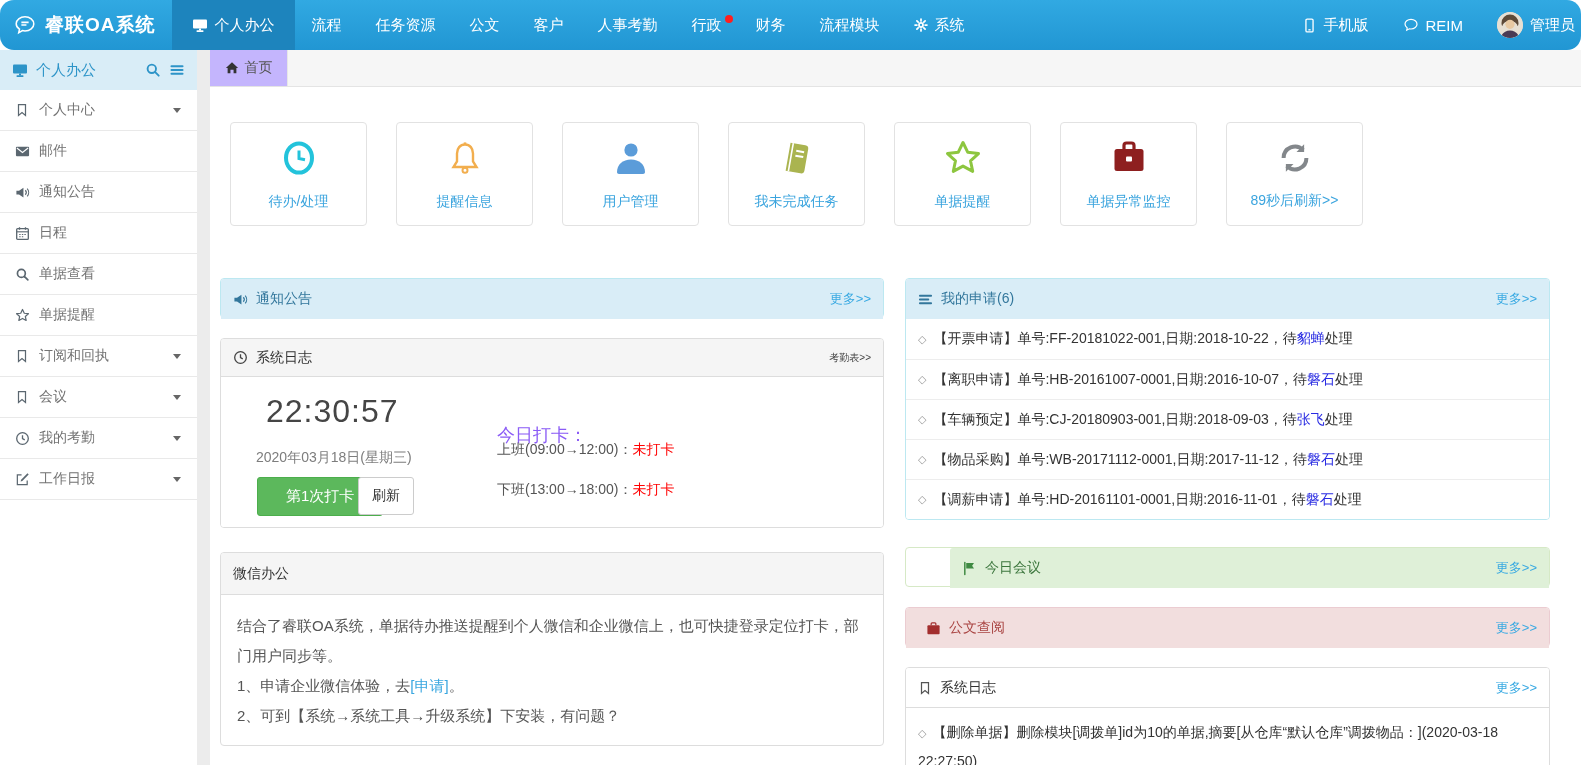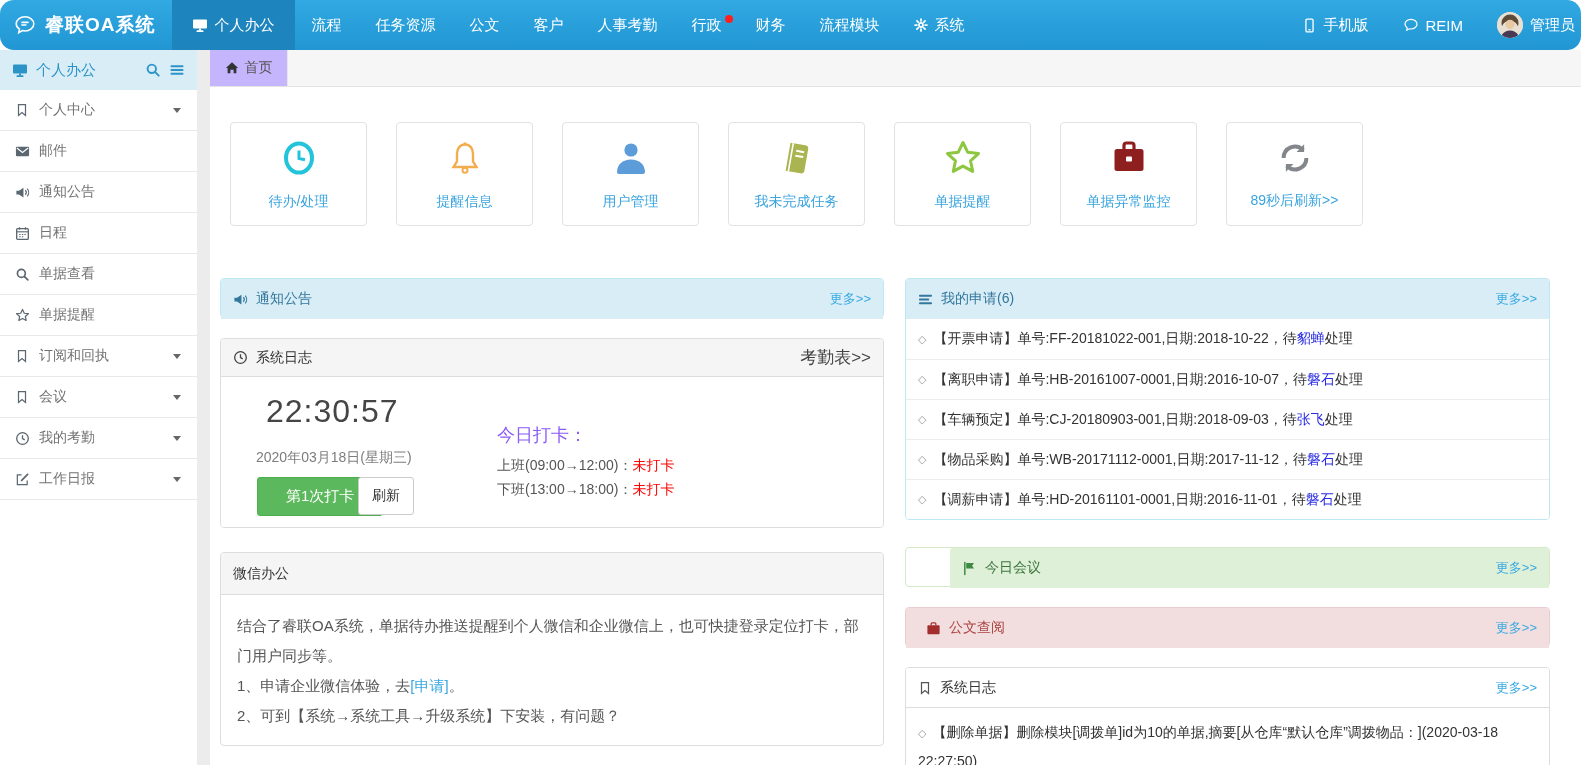--- a/index.html
+++ b/index.html
@@ -67,33 +67,33 @@
   .p-danger { border:1px solid #ebccd1; }
   .p-danger .panel-hd { background:#f2dede; color:#a94442;padding-left:20px; }
   .p-danger .panel-hd .ic { color:#a32e2e; }
   .p-default{ border:1px solid #ddd; }
   .p-default .panel-hd{ background:#f5f5f5; color:#333; border-bottom:1px solid #ddd; }
   .p-default .panel-hd .ic { color:#444; }
   .p-plain  { border:1px solid #ddd; }
   .p-plain .panel-hd  { background:#fff; color:#333; border-bottom:1px solid #ddd; }
   .p-plain .panel-hd .ic { color:#555; }
 
-  .hd-link { font-size:17px; color:#444; cursor:pointer; }
+  .hd-link { font-size:10px; color:#444; cursor:pointer; }
 
   
   .att-body { position:relative; height:150px; background:#fff; border-radius:0 0 3px 3px; }
   .att-clock { position:absolute; left:45px; top:16px; font-size:32px; color:#454545; letter-spacing:1px; }
   .att-date  { position:absolute; left:35px; top:72px; font-size:14px; color:#7d7d7d; }
   .btn-green { position:absolute; left:36px; top:100px; background:#5cb85c; border:1px solid #4cae4c;
     color:#fff; font-size:15px; padding:9px 28px; border-radius:3px; cursor:pointer;
     font-family:inherit; }
   .btn-plain { position:absolute; left:137px; top:100px; background:#fff; border:1px solid #ccc;
     color:#333; font-size:14px; padding:9px 13px; border-radius:3px; cursor:pointer; font-family:inherit; }
   .att-today  { position:absolute; left:276px; top:46px;  font-size:18px; color:#8b5cf6; }
-  .att-shift1 { position:absolute; left:276px; top:80px;  font-size:14px; color:#555; }
+  .att-shift1 { position:absolute; left:276px; top:64px;  font-size:14px; color:#555; }
   .att-shift2 { position:absolute; left:276px; top:104px; font-size:14px; color:#555; }
   .status-red { color:#f00; }
 
   
   .panel.wechat { margin-top:24px; }
   .wechat .panel-hd { height:42px; }
   .wx-body { padding:16px 16px 14px 16px; font-size:15px; color:#555; line-height:30px; }
   .link-blue { color:#3aa7e0; cursor:pointer; }
 
   

